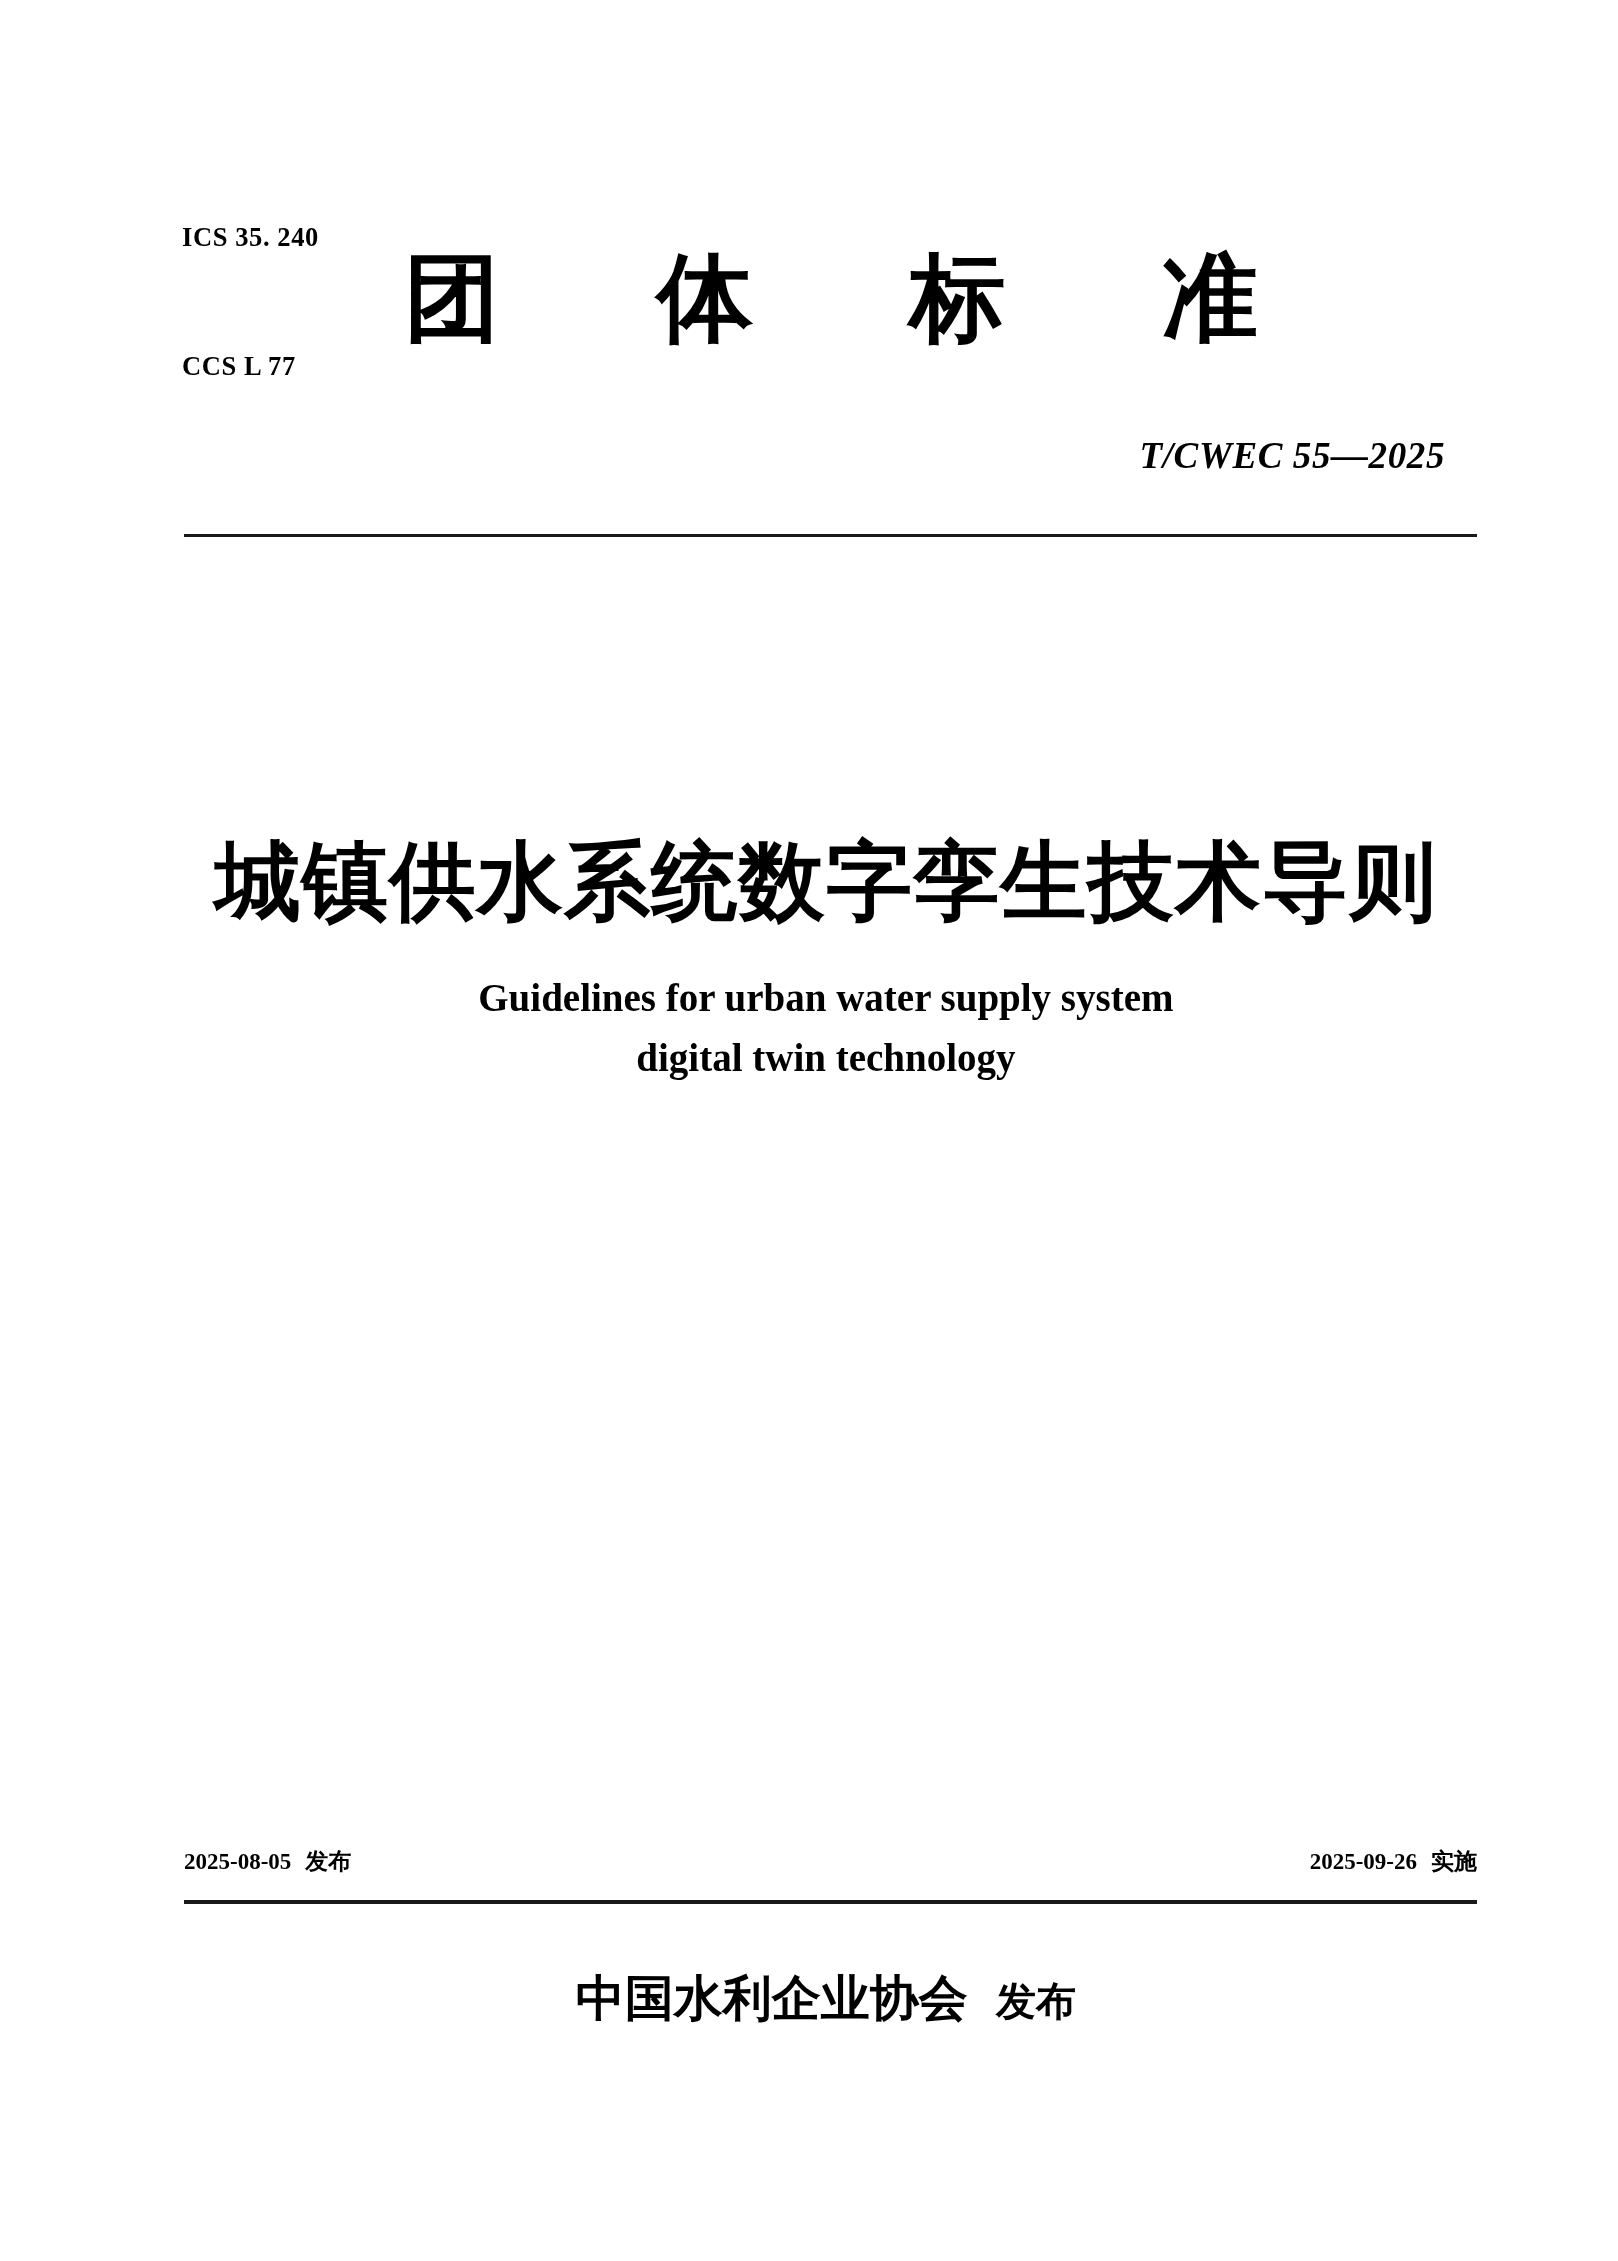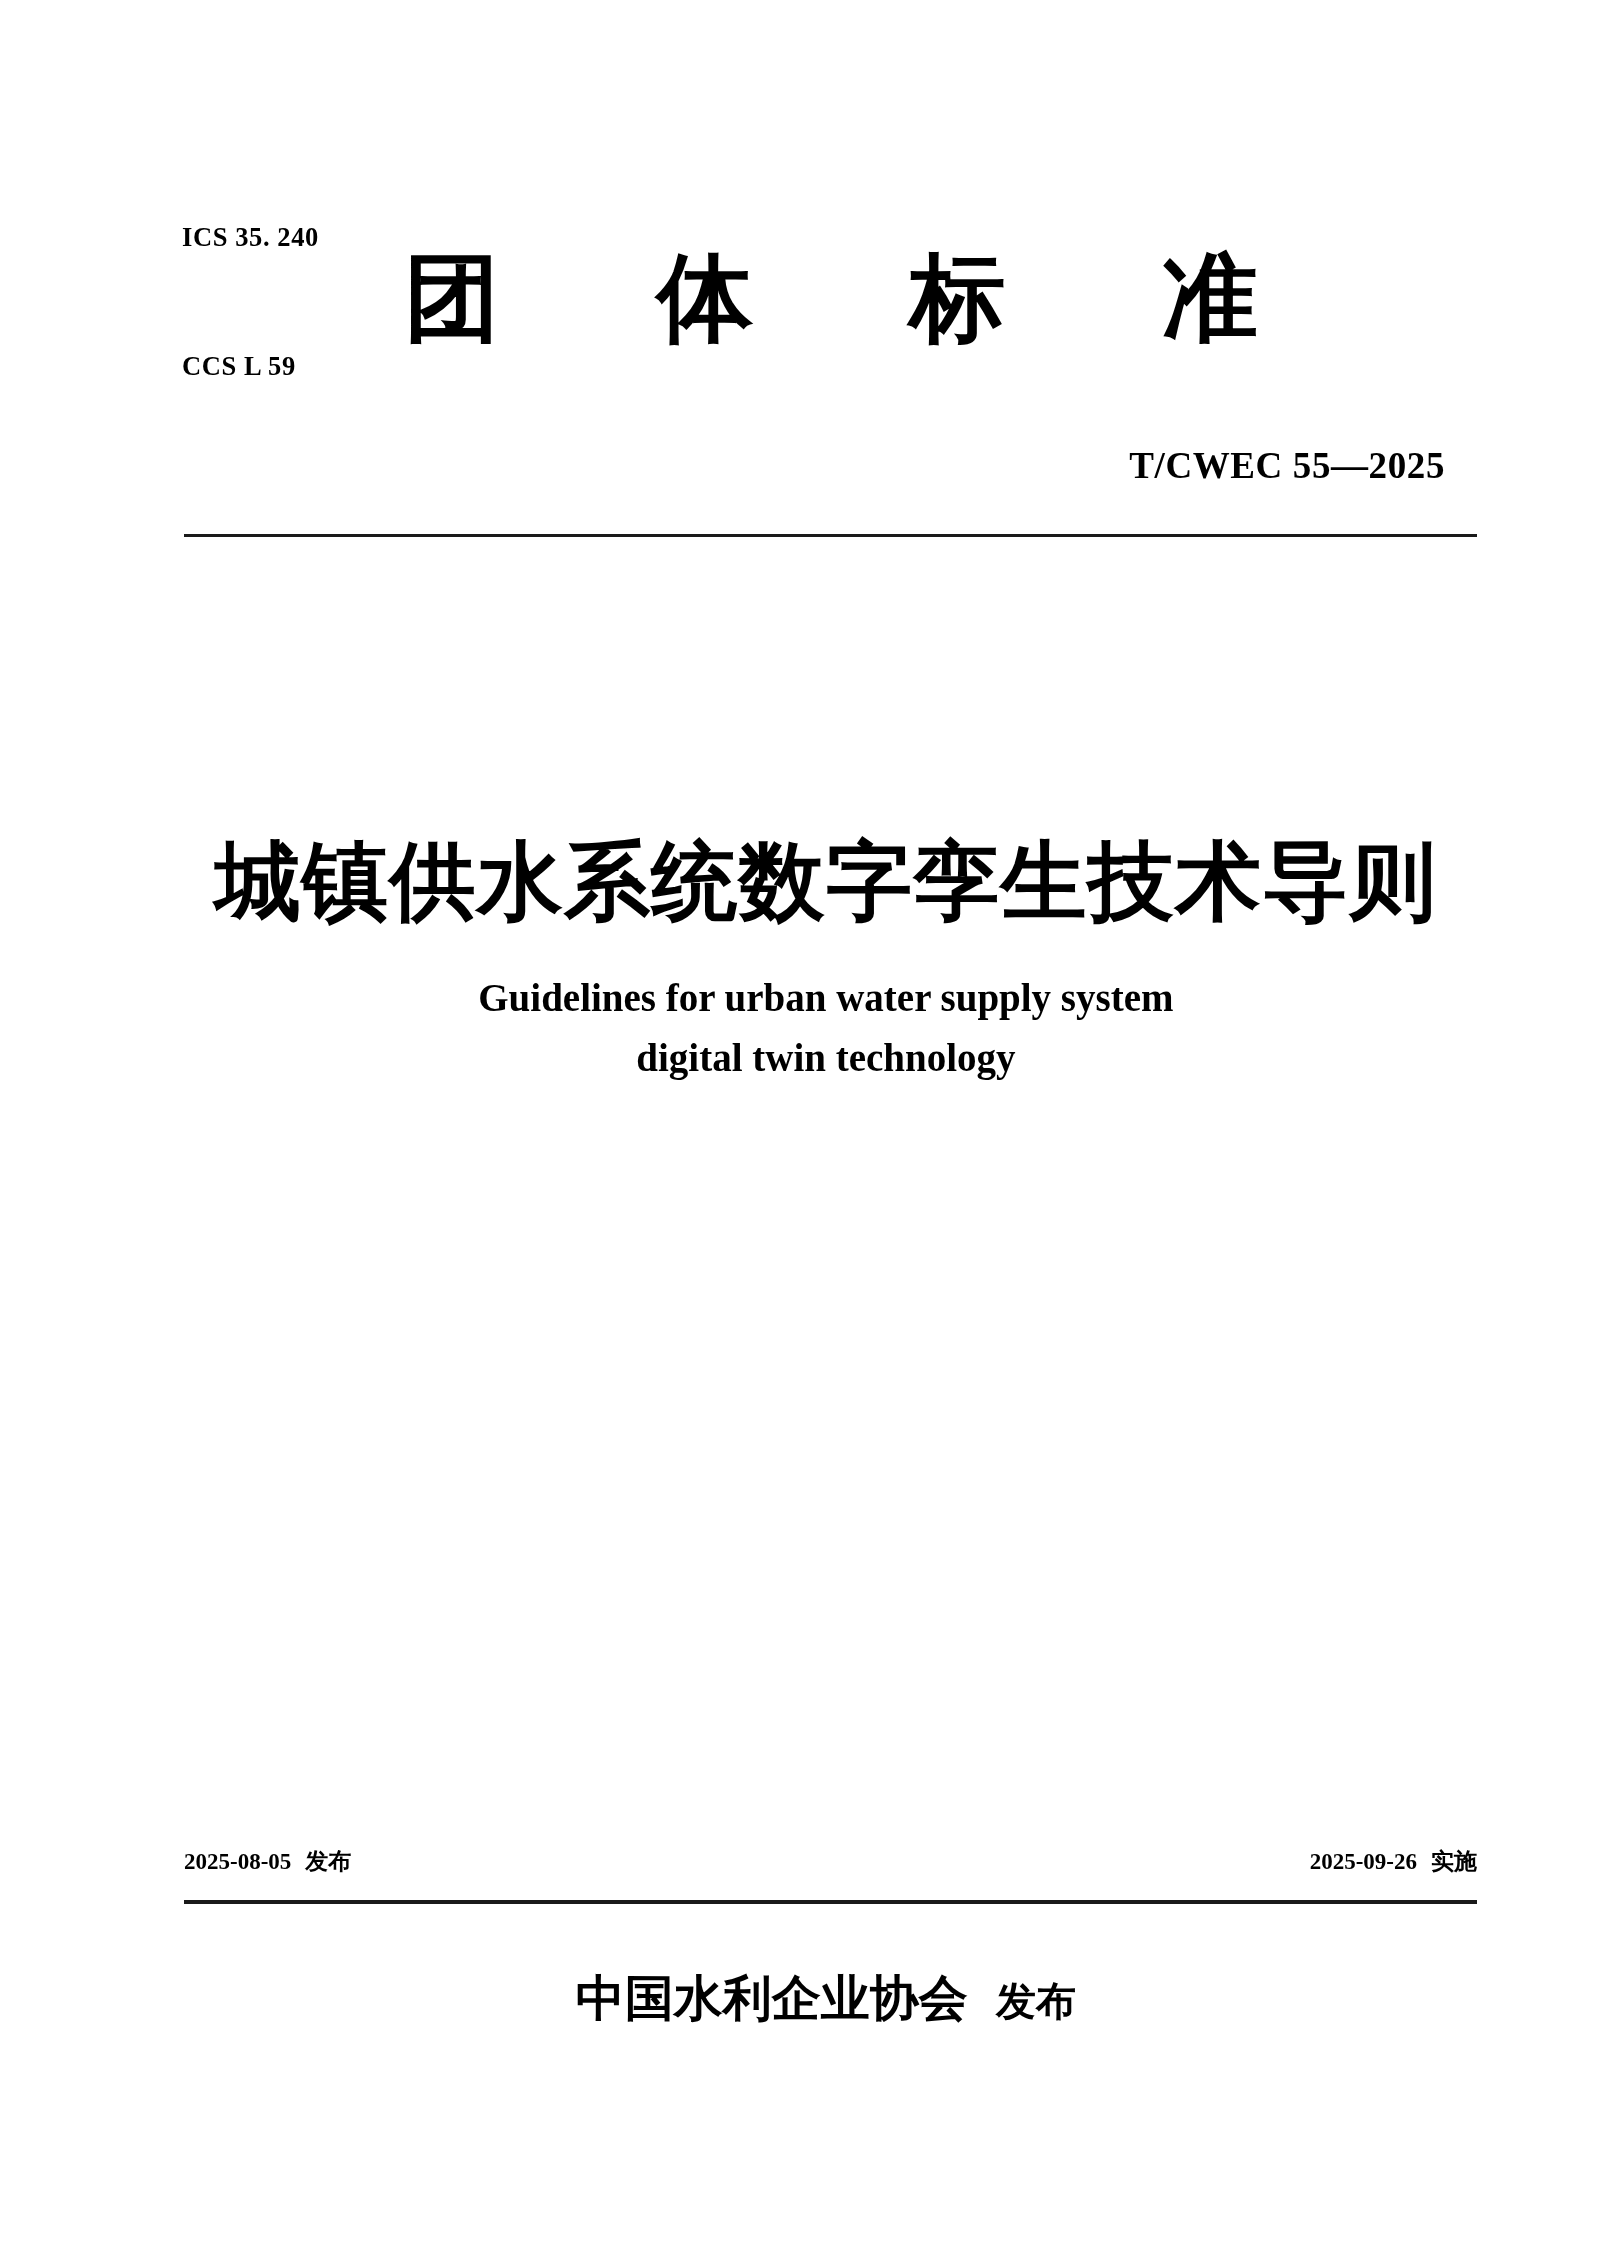--- a/index.html
+++ b/index.html
@@ -42,24 +42,25 @@
     justify-content: space-between;
     font-size: 96px;
     font-weight: bold;
     line-height: 1;
   }
 
   
   .std-number {
     position: absolute;
     right: 174px;
-    top: 444px;
+    top: 434px;
     font-size: 37px;
     font-weight: bold;
     letter-spacing: 0.6px;
+    font-style: italic;
   }
 
   .rule {
     position: absolute;
     left: 184px;
     width: 1293px;
     background: #1a1a1a;
   }
   .rule-top { top: 534px; height: 2.5px; }
   .rule-bottom { top: 1900px; height: 3.8px; }
@@ -123,21 +124,21 @@
     margin-left: 28.4px;
   }
 </style>
 </head>
 <body>
 
 <div class="page">
 
   <div class="ics-block">
     <div>ICS 35. 240</div>
-    <div>CCS L 59</div>
+    <div>CCS L 77</div>
   </div>
 
   <div class="doc-type">
     <span>团</span>
     <span>体</span>
     <span>标</span>
     <span>准</span>
   </div>
 
   <div class="std-number">T/CWEC 55—2025</div>

